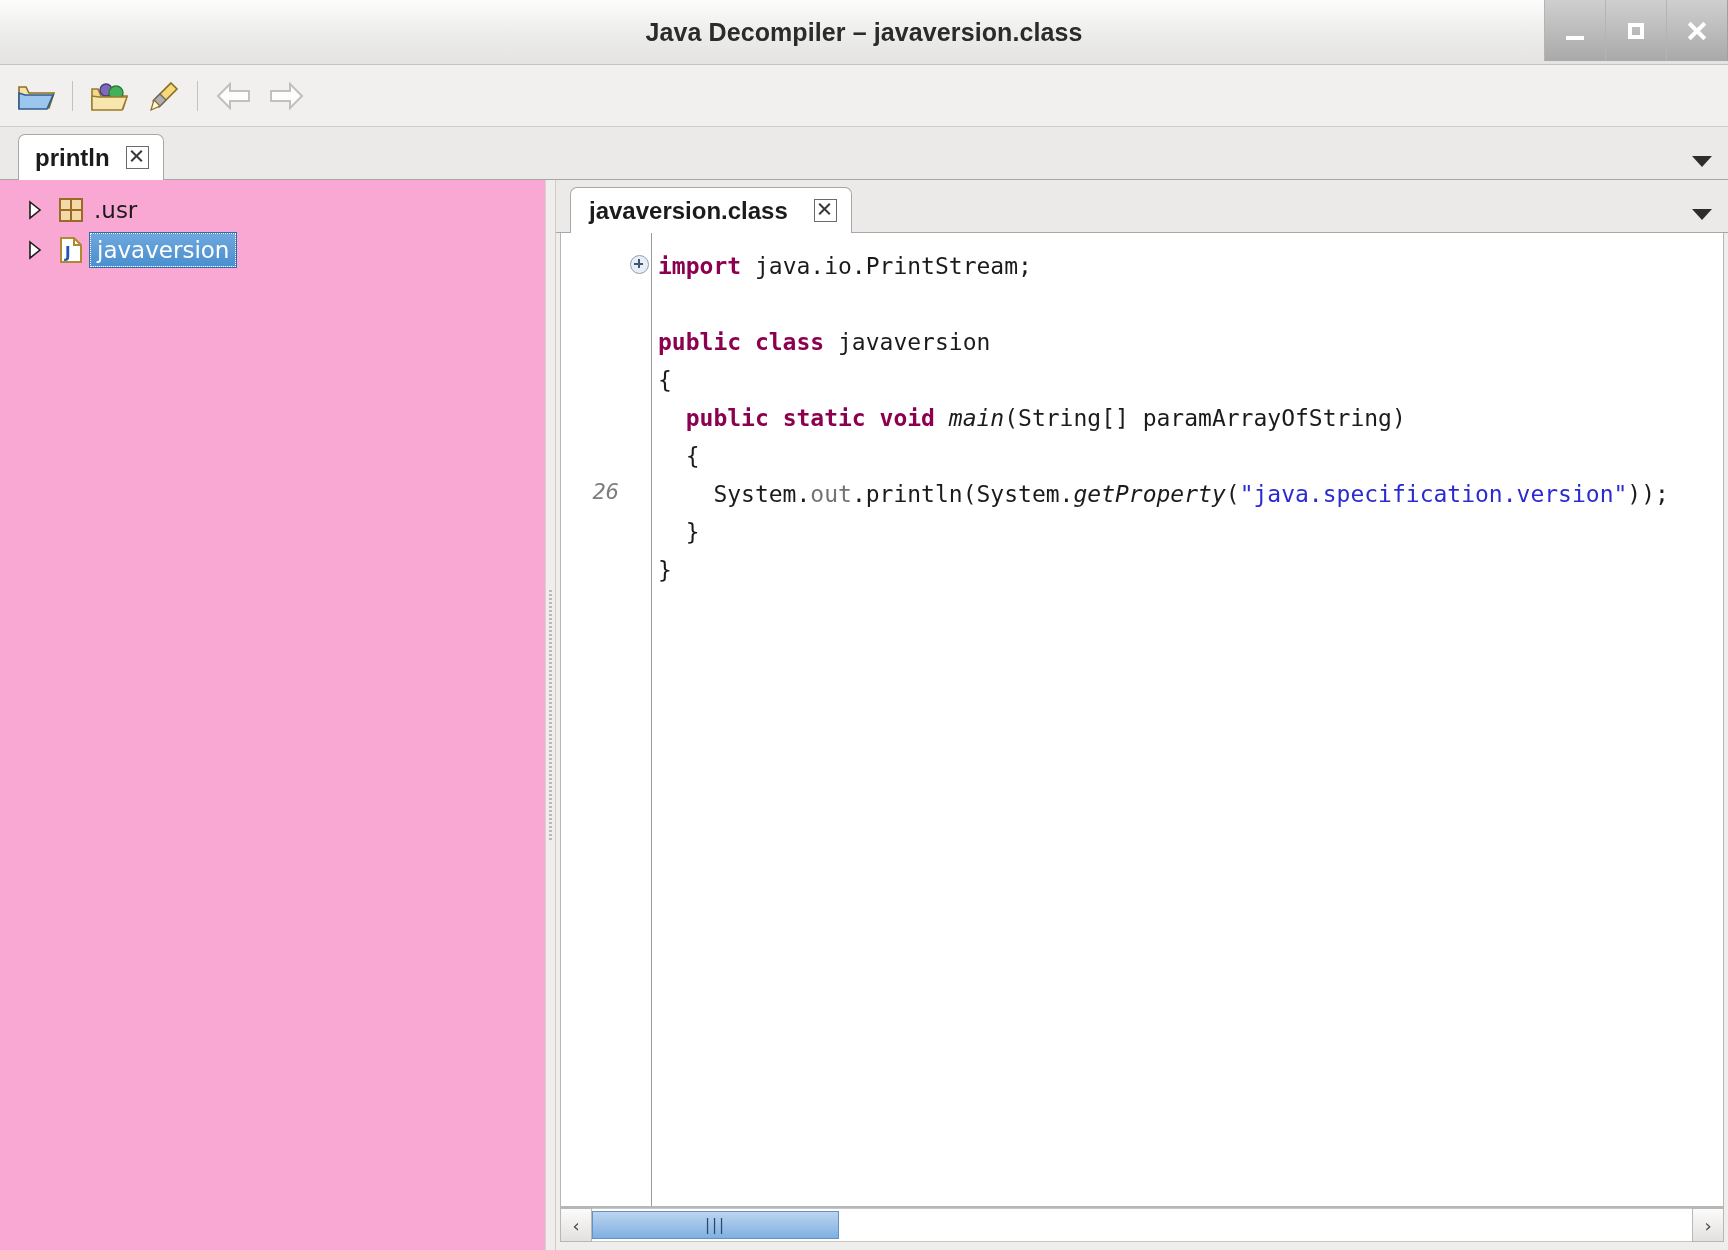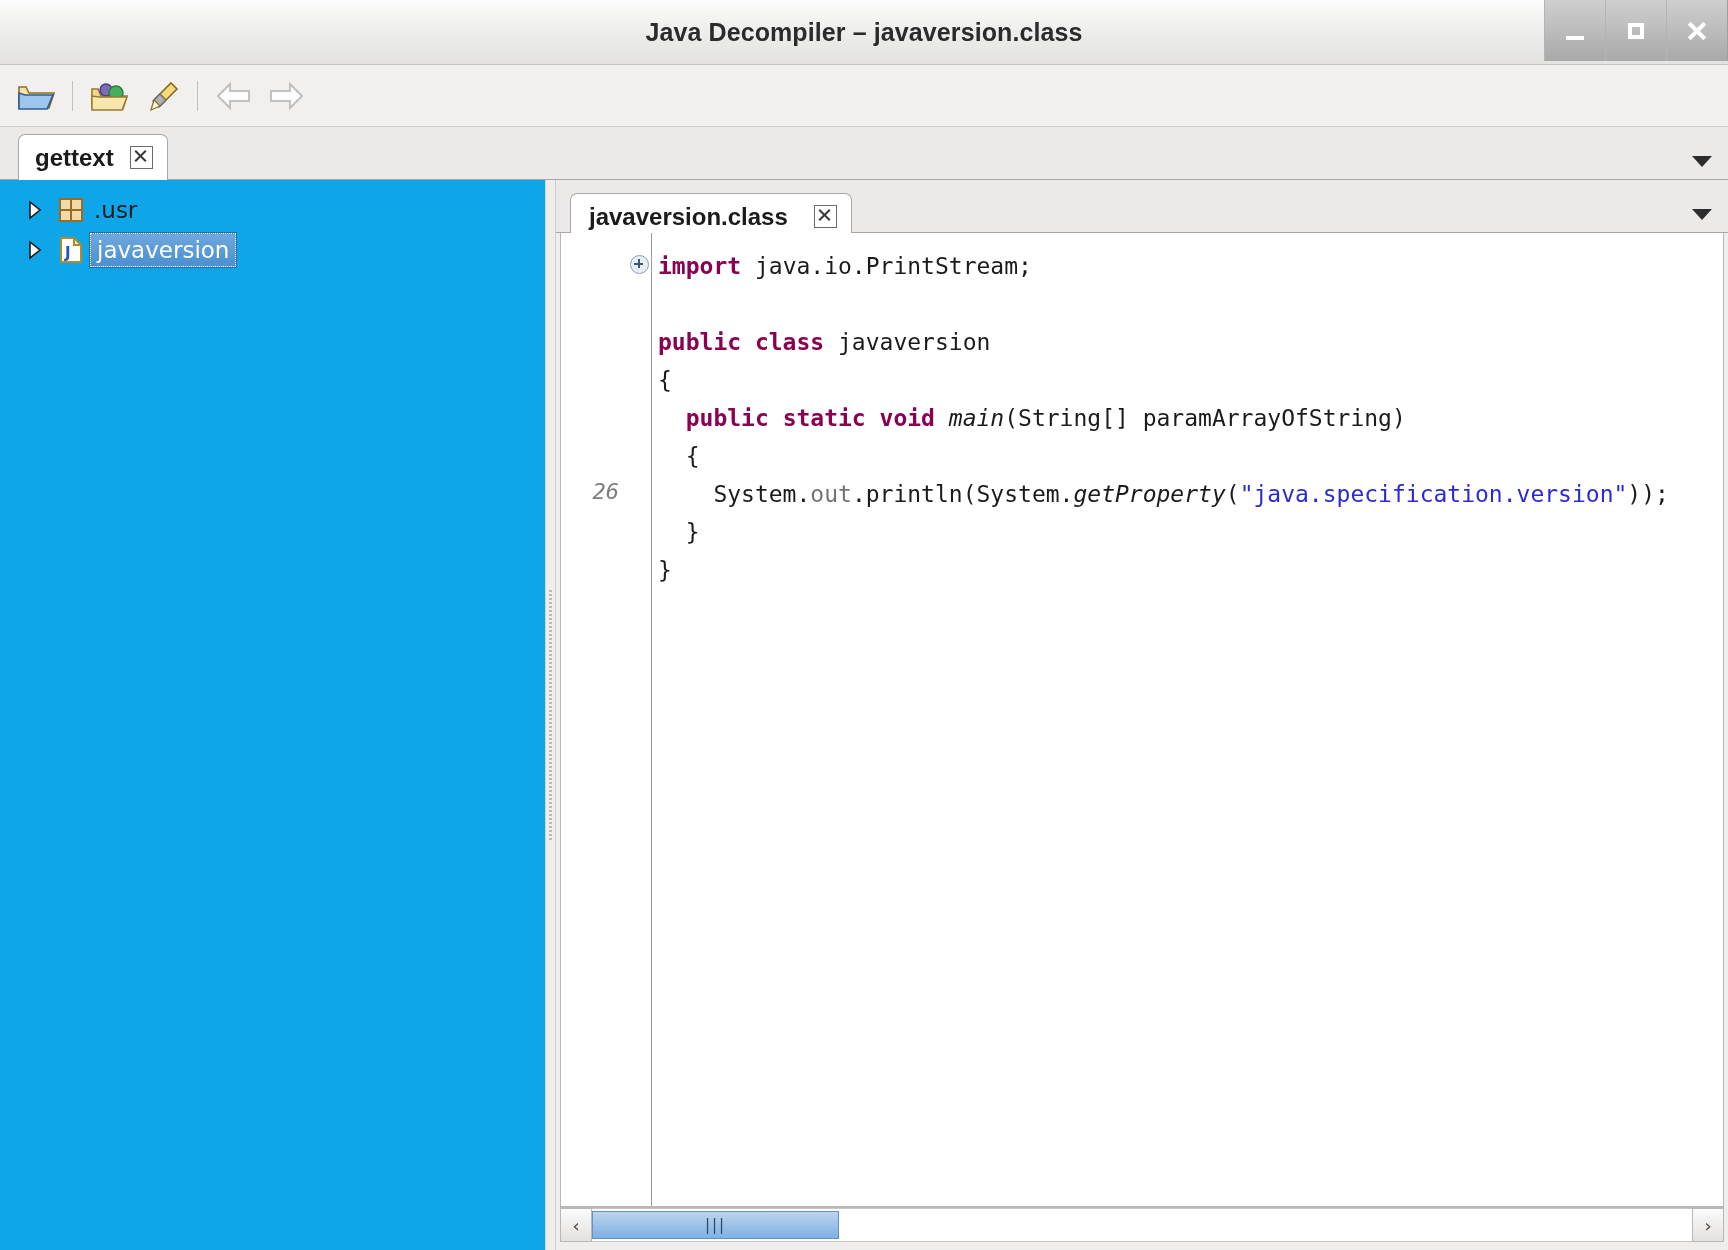--- a/index.html
+++ b/index.html
@@ -148,21 +148,21 @@
 
   
   .body {
     flex: 1 1 auto;
     display: flex;
     min-height: 0;
     background: #ffffff;
   }
   .left-pane {
     width: 545px;
-    background: #0ea5e9;
+    background: #f9a8d4;
     border-right: 1px solid #d6d4d2;
     padding-top: 10px;
     position: relative;
     flex: none;
   }
   .splitter {
     width: 9px;
     background: #f0eeec;
     border-right: 1px solid #cfcdcb;
     position: relative;
@@ -221,21 +221,21 @@
   }
   .editor-tab {
     height: 45px;
     background: #ffffff;
     border: 1px solid #a9a7a5;
     border-bottom: none;
     border-radius: 7px 7px 0 0;
     display: flex; align-items: center;
     padding: 0 14px 0 18px;
     gap: 26px;
-    position: relative; top: 7px; margin-top: 20px;
+    position: relative; top: 1px; margin-top: 20px;
   }
   .editor-tab .tab-label { font-weight: 700; }
 
   .code-area {
     flex: 1 1 auto;
     display: flex;
     background: #ffffff;
     border: 1px solid #b8b6b4;
     border-top: none;
     margin: 0 4px 0 4px;
@@ -381,21 +381,21 @@
     </div>
     <div class="tool-btn">
       <svg width="40" height="32" viewBox="0 0 40 32">
         <path d="M24 4 L24 11 L5 11 L5 21 L24 21 L24 28 L36 16 Z" fill="#fdfdfd" stroke="#c2c0be" stroke-width="2"></path>
       </svg>
     </div>
   </div>
 
   <div class="tabstrip">
     <div class="tab">
-      <span class="tab-label">gettext</span>
+      <span class="tab-label">println</span>
       <span class="closebox"></span>
     </div>
     <div class="tabstrip-arrow"></div>
   </div>
 
   <div class="body">
 
     <div class="left-pane">
 
       <div class="tree-row">

